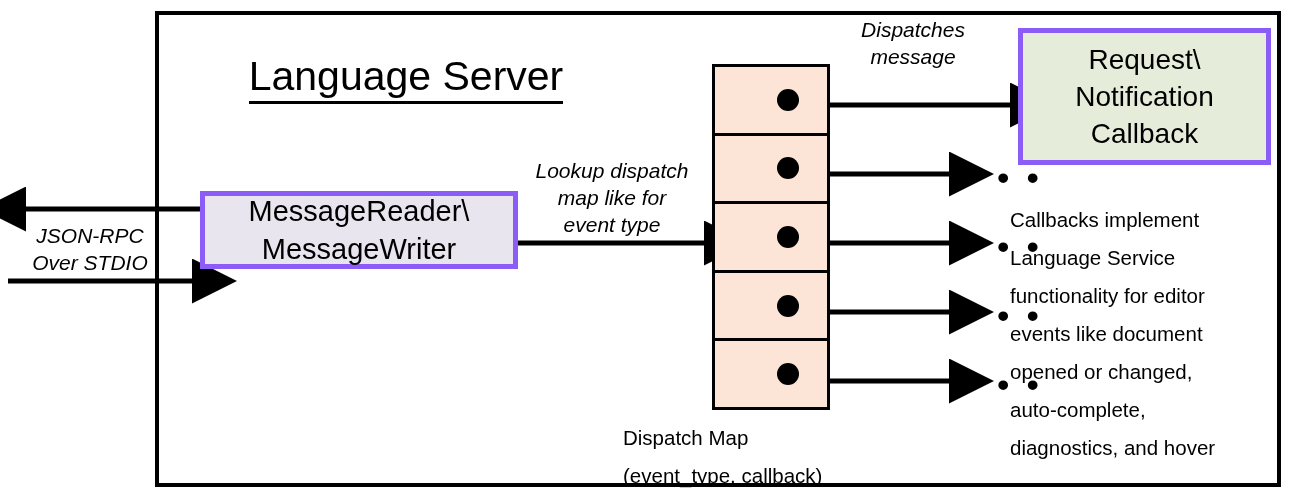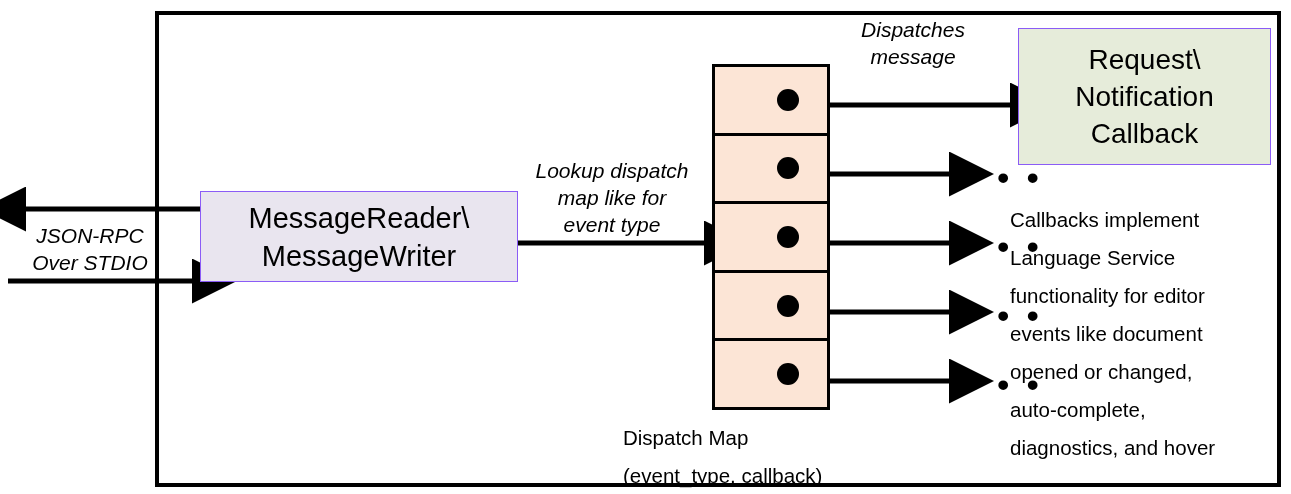--- a/index.html
+++ b/index.html
@@ -44,32 +44,32 @@
     white-space: nowrap;
   }
   .ls-title span {
     border-bottom: 3px solid #000;
     padding-bottom: 2px;
   }
 
   
   .box {
     position: absolute;
-    border: 1px solid #8b5cf6;
+    border: 5px solid #8b5cf6;
     box-sizing: border-box;
     display: flex;
     align-items: center;
     justify-content: center;
     text-align: center;
   }
   .box-reader {
     left: 200px;
     top: 191px;
     width: 318px;
-    height: 91px;
+    height: 78px;
     background: #e9e5ef;
     font-size: 29px;
     line-height: 38px;
   }
   .box-callback {
     left: 1018px;
     top: 28px;
     width: 253px;
     height: 137px;
     background: #e6ecda;
@@ -177,20 +177,21 @@
     color: #000;
   }
 </style>
 </head>
 <body>
 
 <div id="canvas">
 
   <div class="ls-frame"></div>
 
+  <div class="ls-title"><span>Language Server</span></div>
 
   <svg class="wires" viewBox="0 0 1291 494">
     <defs>
       <marker id="ah" markerWidth="9" markerHeight="9" refX="1.2" refY="4.5" orient="auto" markerUnits="strokeWidth">
         <path d="M0,0 L9,4.5 L0,9 z" fill="#000"></path>
       </marker>
     </defs>
 
     <g>
       <line x1="200" y1="209" x2="20" y2="209" stroke="#000" stroke-width="5" marker-end="url(#ah)"></line>

